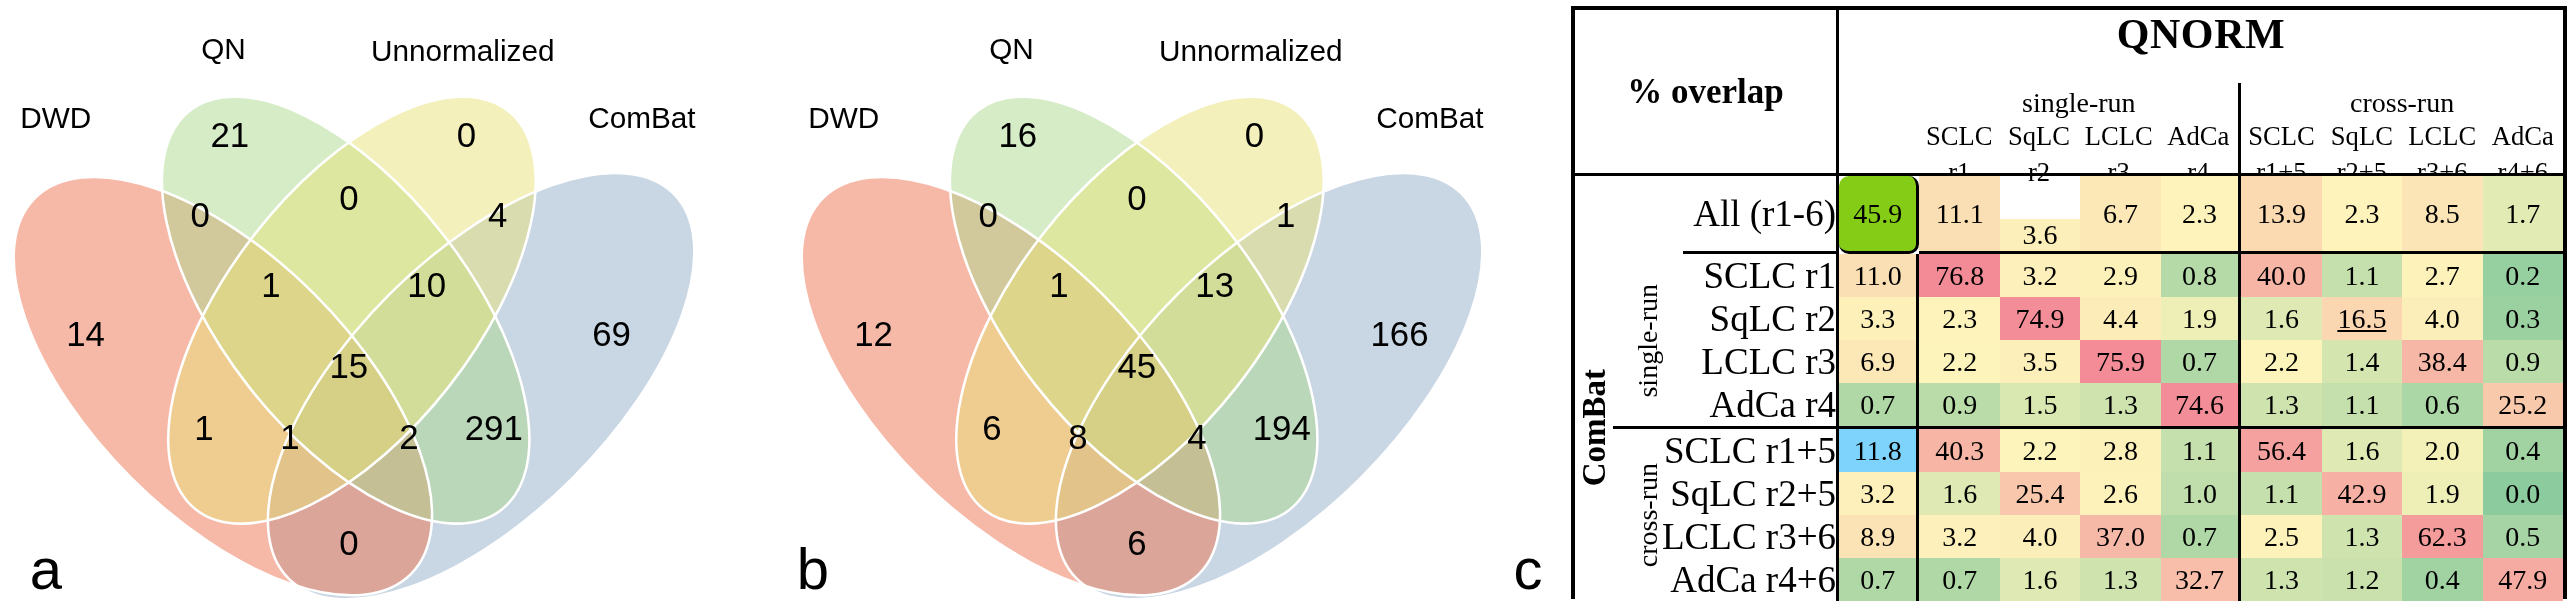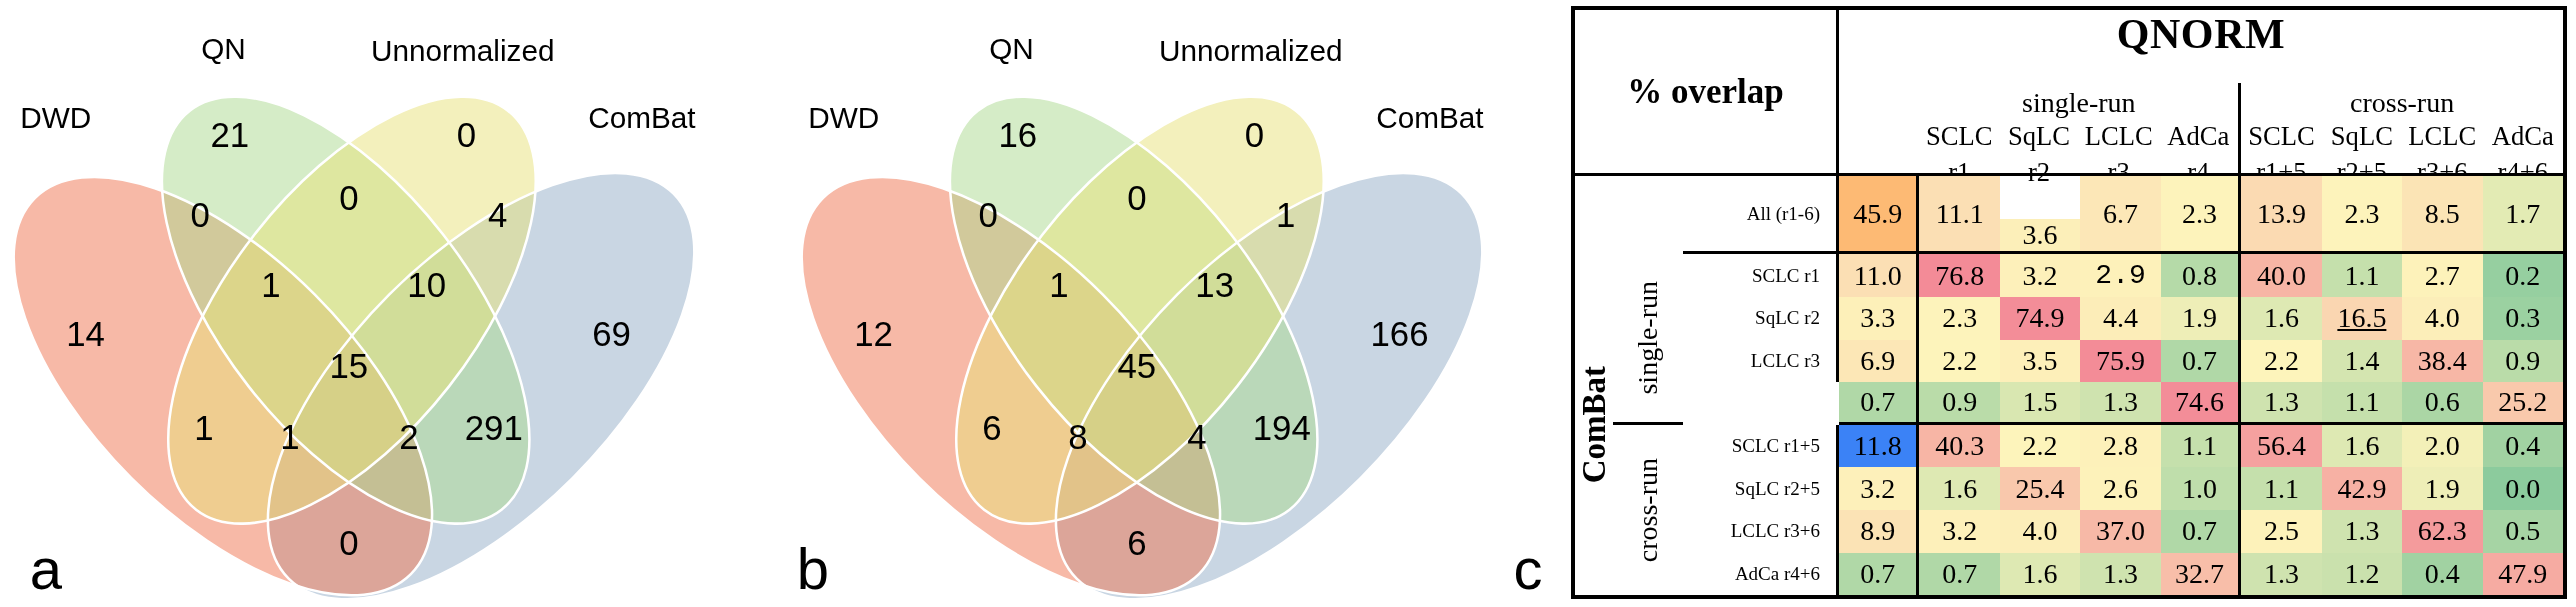--- a/index.html
+++ b/index.html
@@ -30,21 +30,21 @@
   .hdr-lower{flex:1;display:grid;grid-template-columns:repeat(9,1fr);}
   .all-head{grid-column:1;border-right:3.8px solid #000;display:flex;flex-direction:column;align-items:center;justify-content:flex-end;padding-bottom:5px;font-size:26.6px;line-height:1.35;}
   .col-group{display:flex;flex-direction:column;justify-content:space-between;}
   .col-group.sr{grid-column:2/6;border-right:3.8px solid #000;}
   .col-group.cr{grid-column:6/10;}
   .group-label{text-align:center;font-size:28px;padding-top:3.8px;}
   .names-row{display:grid;grid-template-columns:repeat(4,1fr);}
   .name-cell{display:flex;flex-direction:column;align-items:center;justify-content:flex-end;padding-bottom:5px;font-size:26.6px;line-height:1.35;}
 
   .sp{grid-column:1/3;background:#fff;}
-  .rl{display:flex;align-items:center;justify-content:flex-end;padding-right:16px;font-size:19px;border-right:3.8px solid #000;background:#fff;white-space:nowrap;}
+  .rl{display:flex;align-items:center;justify-content:flex-end;padding-right:0;font-size:37px;border-right:3.8px solid #000;background:#fff;white-space:nowrap;}
   .vc{display:flex;align-items:center;justify-content:center;font-size:28px;}
   .vsep{border-right:3.8px solid #000;}
   .thickb{border-bottom:3.8px solid #000;}
   .rot-cell{display:flex;align-items:center;justify-content:center;background:#fff;}
   .rot-text{writing-mode:vertical-rl;transform:rotate(180deg);white-space:nowrap;}
   .combat-cell{font-weight:bold;font-size:33px;}
   .group-rot{font-size:28px;}
 </style>
 </head>
 <body>
@@ -173,40 +173,40 @@
             <div class="name-cell">
               <span>AdCa</span>
               <span>r4+6</span>
             </div>
           </div>
       </div>
     </div>
   </div>
 <div class="sp" style="grid-area: 2 / 1 / auto / 3;"></div>
     <div class="rl thickb" style="grid-area: 2 / 3;">All (r1-6)</div>
-    <div class="vc vsep thickb" style="grid-area: 2 / 4; background: #fdba74;">45.9</div>
+    <div class="vc vsep thickb" style="grid-area: 2 / 4; background: #84cc16; border-radius: 10px;">45.9</div>
     <div class="vc thickb" style="grid-area: 2 / 5; background: rgb(251, 223, 180);">11.1</div>
     <div class="vc thickb" style="grid-area: 2 / 6; background: rgb(252, 239, 185); margin-top: 43px;">3.6</div>
     <div class="vc thickb" style="grid-area: 2 / 7; background: rgb(252, 231, 183);">6.7</div>
     <div class="vc vsep thickb" style="grid-area: 2 / 8; background: rgb(253, 243, 187);">2.3</div>
     <div class="vc thickb" style="grid-area: 2 / 9; background: rgb(251, 218, 178);">13.9</div>
     <div class="vc thickb" style="grid-area: 2 / 10; background: rgb(253, 243, 187);">2.3</div>
     <div class="vc thickb" style="grid-area: 2 / 11; background: rgb(251, 228, 181);">8.5</div>
     <div class="vc thickb" style="grid-area: 2 / 12; background: rgb(227, 235, 180);">1.7</div>
     <div class="rot-cell" style="grid-area: 3 / 1 / 11;">
       <span class="rot-text combat-cell">ComBat</span>
     </div>
     <div class="rot-cell thickb" style="grid-area: 3 / 2 / 7;">
       <span class="rot-text group-rot">single-run</span>
     </div>
     <div class="rl" style="grid-area: 3 / 3;">SCLC r1</div>
     <div class="vc vsep" style="grid-area: 3 / 4; background: rgb(251, 223, 180);">11.0</div>
     <div class="vc" style="grid-area: 3 / 5; background: rgb(243, 139, 151);">76.8</div>
     <div class="vc" style="grid-area: 3 / 6; background: rgb(253, 240, 186);">3.2</div>
-    <div class="vc" style="grid-area: 3 / 7; background: rgb(253, 241, 186); font-family: Liberation Mono, monospace;">2.9</div>
+    <div class="vc" style="grid-area: 3 / 7; background: rgb(253, 241, 186);">2.9</div>
     <div class="vc vsep" style="grid-area: 3 / 8; background: rgb(181, 218, 168);">0.8</div>
     <div class="vc" style="grid-area: 3 / 9; background: rgb(247, 181, 165);">40.0</div>
     <div class="vc" style="grid-area: 3 / 10; background: rgb(197, 224, 172);">1.1</div>
     <div class="vc" style="grid-area: 3 / 11; background: rgb(253, 242, 186);">2.7</div>
     <div class="vc" style="grid-area: 3 / 12; background: rgb(150, 207, 160);">0.2</div>
     <div class="rl" style="grid-area: 4 / 3;">SqLC r2</div>
     <div class="vc vsep" style="grid-area: 4 / 4; background: rgb(253, 240, 185);">3.3</div>
     <div class="vc" style="grid-area: 4 / 5; background: rgb(253, 243, 187);">2.3</div>
     <div class="vc" style="grid-area: 4 / 6; background: rgb(243, 141, 152);">74.9</div>
     <div class="vc" style="grid-area: 4 / 7; background: rgb(252, 237, 184);">4.4</div>
@@ -218,34 +218,35 @@
     <div class="rl" style="grid-area: 5 / 3;">LCLC r3</div>
     <div class="vc vsep" style="grid-area: 5 / 4; background: rgb(252, 231, 182);">6.9</div>
     <div class="vc" style="grid-area: 5 / 5; background: rgb(253, 244, 187);">2.2</div>
     <div class="vc" style="grid-area: 5 / 6; background: rgb(253, 239, 185);">3.5</div>
     <div class="vc" style="grid-area: 5 / 7; background: rgb(243, 140, 151);">75.9</div>
     <div class="vc vsep" style="grid-area: 5 / 8; background: rgb(176, 216, 167);">0.7</div>
     <div class="vc" style="grid-area: 5 / 9; background: rgb(253, 244, 187);">2.2</div>
     <div class="vc" style="grid-area: 5 / 10; background: rgb(212, 229, 176);">1.4</div>
     <div class="vc" style="grid-area: 5 / 11; background: rgb(247, 183, 166);">38.4</div>
     <div class="vc" style="grid-area: 5 / 12; background: rgb(186, 220, 169);">0.9</div>
+    <div class="rl thickb" style="grid-area: 6 / 3;">AdCa r4</div>
     <div class="vc vsep thickb" style="grid-area: 6 / 4; background: rgb(176, 216, 167);">0.7</div>
     <div class="vc thickb" style="grid-area: 6 / 5; background: rgb(186, 220, 169);">0.9</div>
     <div class="vc thickb" style="grid-area: 6 / 6; background: rgb(217, 231, 177);">1.5</div>
     <div class="vc thickb" style="grid-area: 6 / 7; background: rgb(207, 227, 175);">1.3</div>
     <div class="vc vsep thickb" style="grid-area: 6 / 8; background: rgb(243, 141, 152);">74.6</div>
     <div class="vc thickb" style="grid-area: 6 / 9; background: rgb(207, 227, 175);">1.3</div>
     <div class="vc thickb" style="grid-area: 6 / 10; background: rgb(197, 224, 172);">1.1</div>
     <div class="vc thickb" style="grid-area: 6 / 11; background: rgb(171, 214, 165);">0.6</div>
     <div class="vc thickb" style="grid-area: 6 / 12; background: rgb(249, 201, 172);">25.2</div>
     <div class="rot-cell" style="grid-area: 7 / 2 / 11;">
       <span class="rot-text group-rot">cross-run</span>
     </div>
     <div class="rl" style="grid-area: 7 / 3;">SCLC r1+5</div>
-    <div class="vc vsep" style="grid-area: 7 / 4; background: #3b82f6;">11.8</div>
+    <div class="vc vsep" style="grid-area: 7 / 4; background: #7dd3fc;">11.8</div>
     <div class="vc" style="grid-area: 7 / 5; background: rgb(247, 181, 165);">40.3</div>
     <div class="vc" style="grid-area: 7 / 6; background: rgb(253, 244, 187);">2.2</div>
     <div class="vc" style="grid-area: 7 / 7; background: rgb(253, 241, 186);">2.8</div>
     <div class="vc vsep" style="grid-area: 7 / 8; background: rgb(197, 224, 172);">1.1</div>
     <div class="vc" style="grid-area: 7 / 9; background: rgb(245, 161, 159);">56.4</div>
     <div class="vc" style="grid-area: 7 / 10; background: rgb(222, 233, 179);">1.6</div>
     <div class="vc" style="grid-area: 7 / 11; background: rgb(243, 240, 184);">2.0</div>
     <div class="vc" style="grid-area: 7 / 12; background: rgb(161, 210, 162);">0.4</div>
     <div class="rl" style="grid-area: 8 / 3;">SqLC r2+5</div>
     <div class="vc vsep" style="grid-area: 8 / 4; background: rgb(253, 240, 186);">3.2</div>

